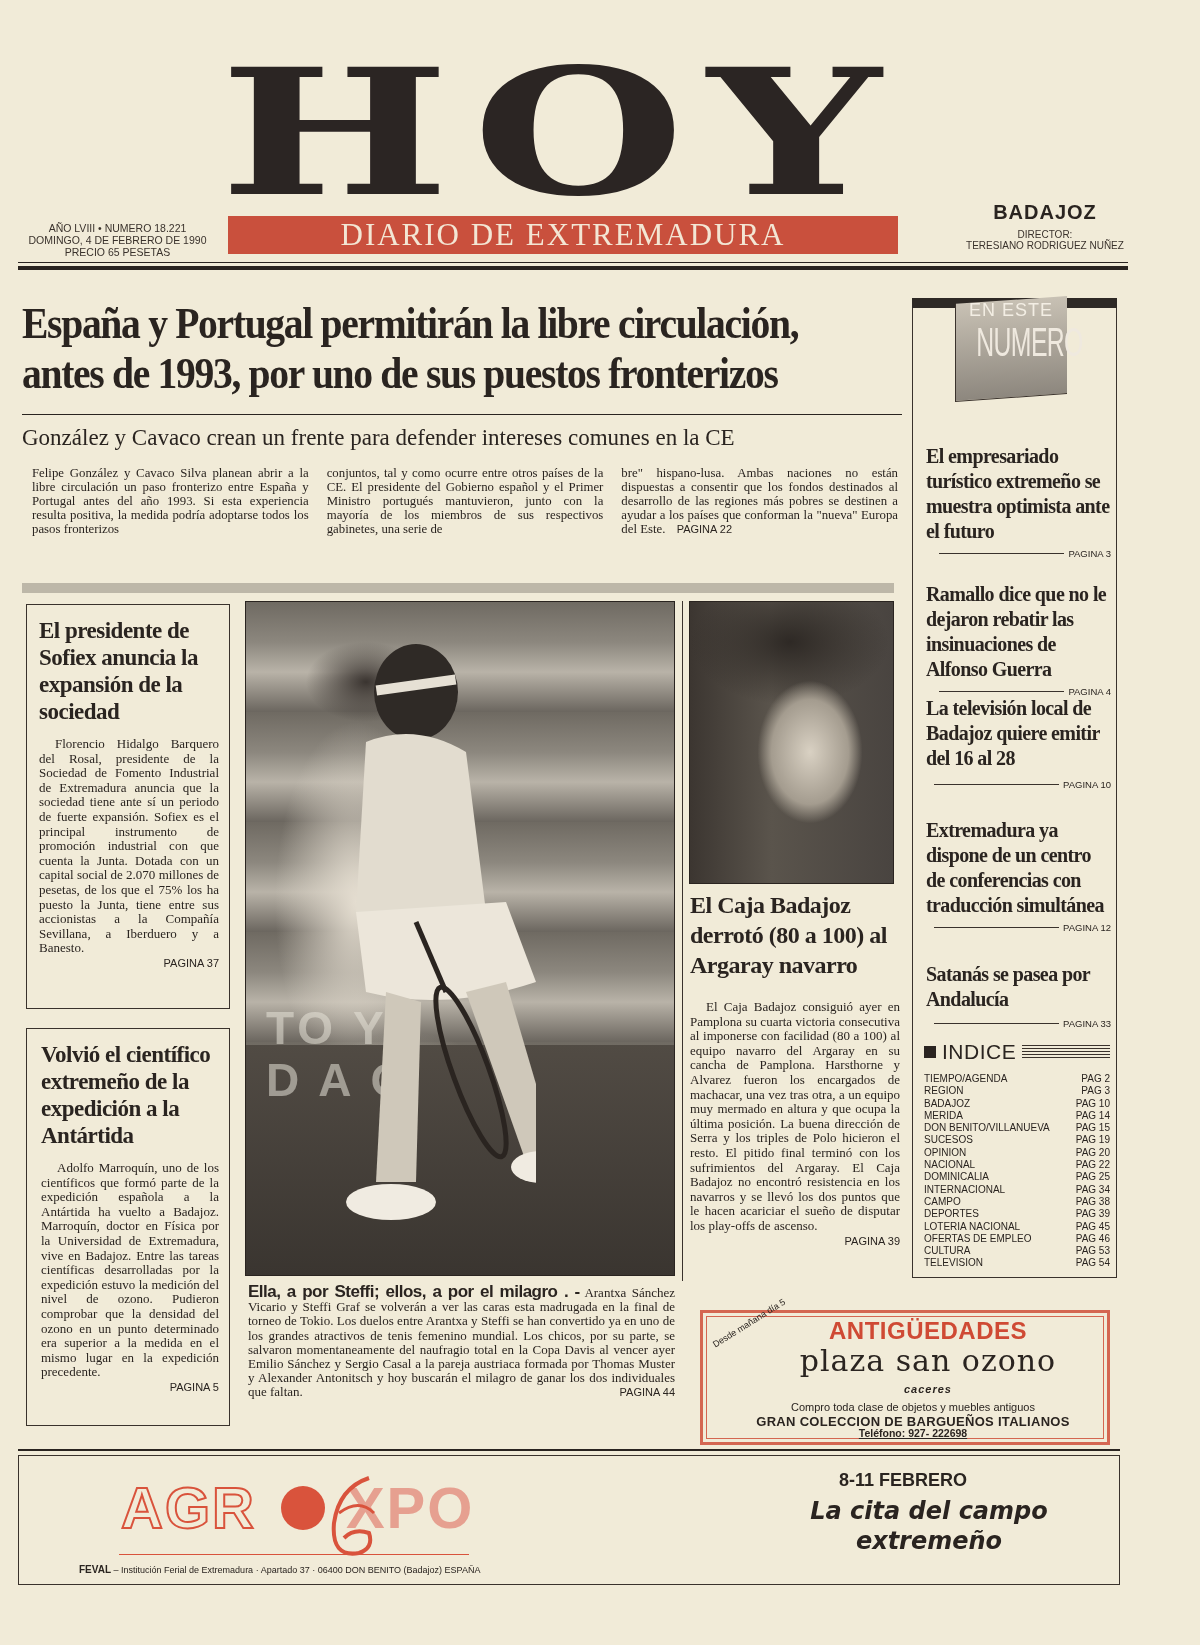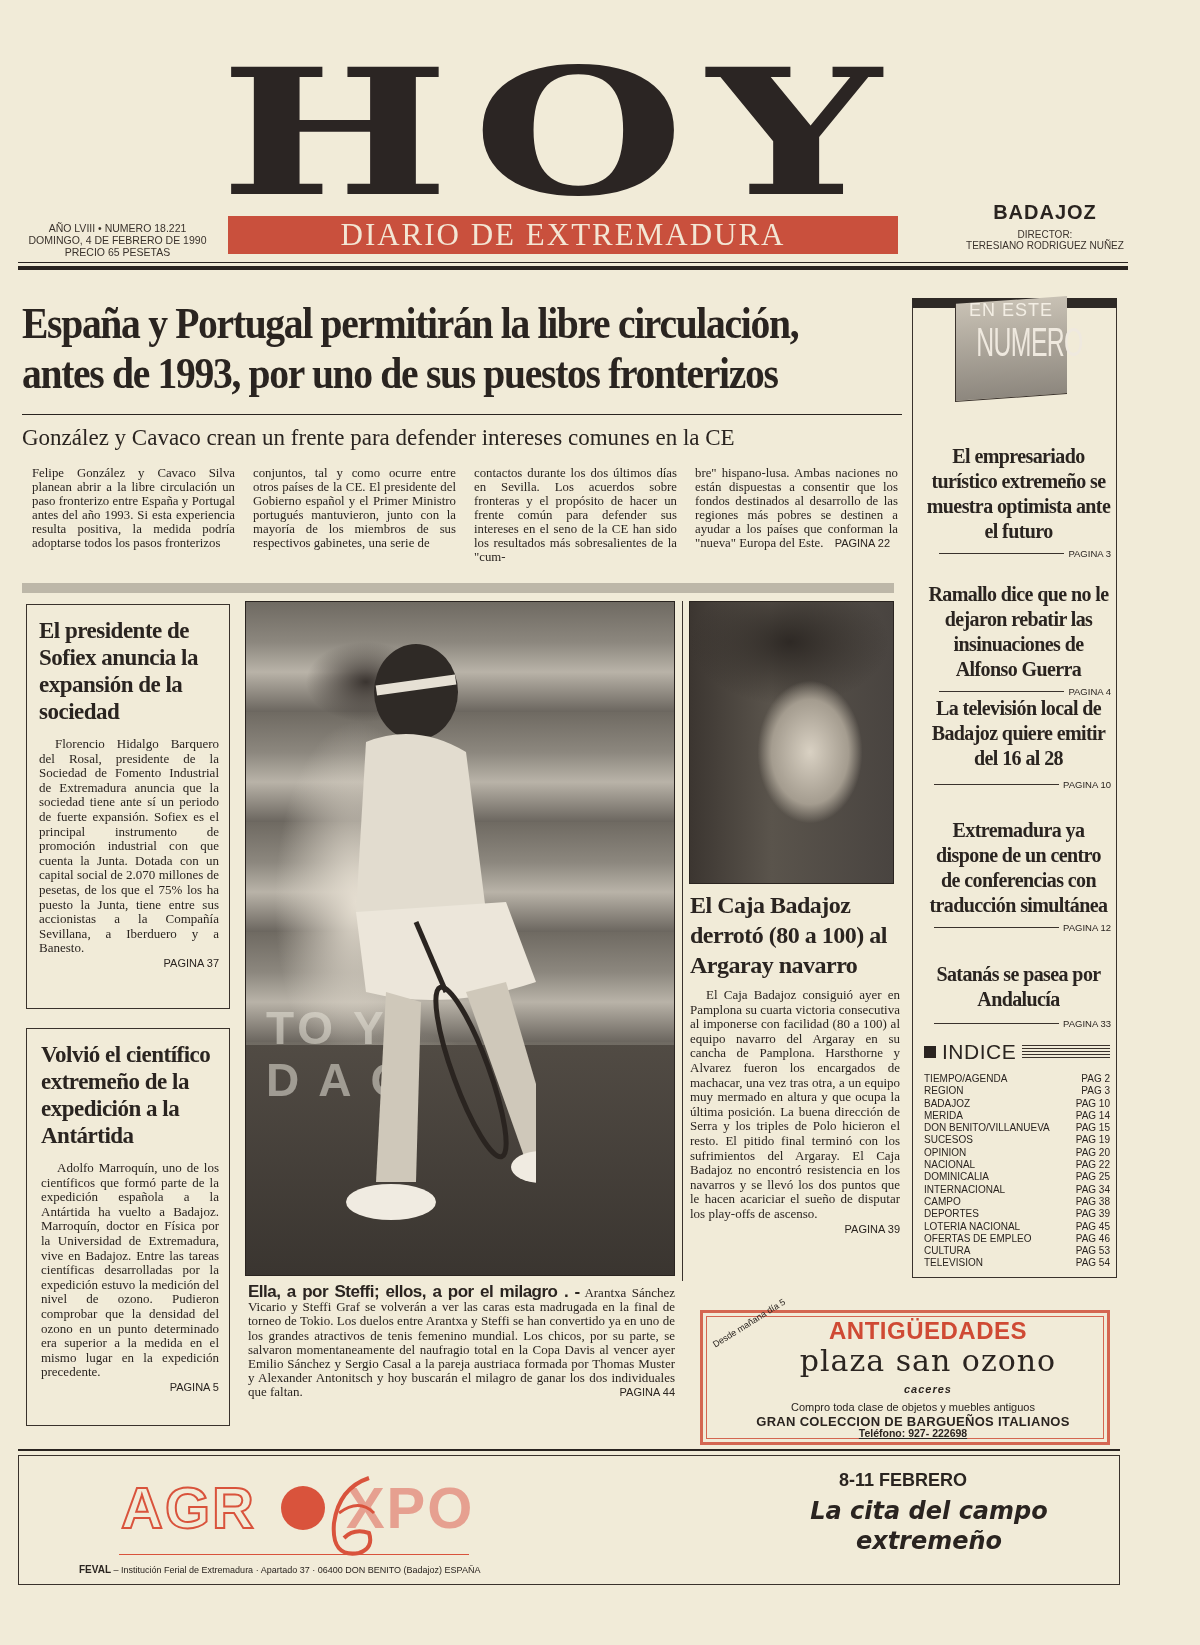--- a/index.html
+++ b/index.html
@@ -123,21 +123,21 @@
   }
   .en-este-text1 {
     left: 955px; top: 300px; width: 112px; text-align: center;
     font-family: "Liberation Sans", sans-serif; font-size: 18px; color: #f3eee4; letter-spacing: 1px;
   }
   .en-este-text2 {
     left: 955px; top: 318px; width: 112px; text-align: center;
     font-family: "Liberation Sans", sans-serif; font-size: 40px; color: #efe9df;
     transform: scaleX(0.62); letter-spacing: -1px; line-height: 48px;
   }
-  .side-item { position: absolute; left: 926px; width: 185px; text-align: center; }
+  .side-item { position: absolute; left: 926px; width: 185px; }
   .side-title { font-family: "Liberation Serif", serif; font-weight: bold; font-size: 20px; line-height: 25px; letter-spacing: -0.6px; }
   .side-page {
     display: flex; align-items: center; justify-content: flex-end; gap: 4px; margin-top: 4px;
     font-family: "Liberation Sans", sans-serif; font-size: 9.5px;
   }
   .side-page .line { flex: 1; height: 1px; background: #3a322c; margin-left: 0; max-width: 125px; }
 
   .indice-head { left: 924px; top: 1040px; width: 186px; display: flex; align-items: center; gap: 6px; }
   .indice-square { width: 12px; height: 12px; background: #2a2420; }
   .indice-label { font-family: "Liberation Sans", sans-serif; font-size: 21px; letter-spacing: 0.5px; }
@@ -207,21 +207,20 @@
 
 <div class="abs headline">
   <div>España y Portugal permitirán la libre circulación,</div>
   <div>antes de 1993, por uno de sus puestos fronterizos</div>
 </div>
 <div class="abs rule-thin" style="top:414px; width:880px; left:22px;"></div>
 <div class="abs subhead">González y Cavaco crean un frente para defender intereses comunes en la CE</div>
 <div class="abs lead-cols">
   <div class="col">Felipe González y Cavaco Silva planean abrir a la libre circulación un paso fronterizo entre España y Portugal antes del año 1993. Si esta experiencia resulta positiva, la medida podría adoptarse todos los pasos fronterizos</div>
   <div class="col">conjuntos, tal y como ocurre entre otros países de la CE. El presidente del Gobierno español y el Primer Ministro portugués mantuvieron, junto con la mayoría de los miembros de sus respectivos gabinetes, una serie de</div>
-  <div class="col">contactos durante los dos últimos días en Sevilla. Los acuerdos sobre fronteras y el propósito de hacer un frente común para defender sus intereses en el seno de la CE han sido los resultados más sobresalientes de la "cum-</div>
   <div class="col">
     <span>bre" hispano-lusa. Ambas naciones no están dispuestas a consentir que los fondos destinados al desarrollo de las regiones más pobres se destinen a ayudar a los países que conforman la "nueva" Europa del Este.</span>
     <span class="pagina">PAGINA 22</span>
   </div>
 </div>
 <div class="abs gray-band"></div>
 
 <div class="abs box" style="left:26px; top:604px; width:204px; height:405px;">
   <div class="box-title" style="padding:12px 10px 0 12px;">El presidente de Sofiex anuncia la expansión de la sociedad</div>
   <div class="box-body" style="padding:12px 10px 0 12px;">
@@ -255,21 +254,21 @@
     <ellipse cx="245" cy="545" rx="30" ry="16" fill="#f0ebe1"></ellipse>
     <ellipse cx="175" cy="450" rx="18" ry="90" fill="none" stroke="#2a2420" stroke-width="5" transform="rotate(-20 175 450)"></ellipse>
     <line x1="120" y1="300" x2="150" y2="370" stroke="#2a2420" stroke-width="5"></line>
   </svg>
 </div>
 
 <div class="abs photo-face"></div>
 
 <div class="abs" style="left:690px; top:890px; width:210px;">
   <div class="box-title" style="font-size:24px; line-height:30px;">El Caja Badajoz derrotó (80 a 100) al Argaray navarro</div>
-  <div class="box-body" style="margin-top:8px;">
+  <div class="box-body" style="margin-top:20px;">
     <span class="indent">El Caja Badajoz consiguió ayer en Pamplona su cuarta victoria consecutiva al imponerse con facilidad (80 a 100) al equipo navarro del Argaray en su cancha de Pamplona. Harsthorne y Alvarez fueron los encargados de machacar, una vez tras otra, a un equipo muy mermado en altura y que ocupa la última posición. La buena dirección de Serra y los triples de Polo hicieron el resto. El pitido final terminó con los sufrimientos del Argaray. El Caja Badajoz no encontró resistencia en los navarros y se llevó los dos puntos que le hacen acariciar el sueño de disputar los play-offs de ascenso.</span>
     <span class="pagina" style="float:right;">PAGINA 39</span>
   </div>
 </div>
 <div class="abs" style="left:682px; top:601px; width:1px; height:680px; background:#3a322c;"></div>
 
 <div class="abs caption">
   <span class="lead">Ella, a por Steffi; ellos, a por el milagro . -</span>
   <span>Arantxa Sánchez Vicario y Steffi Graf se volverán a ver las caras esta madrugada en la final de torneo de Tokio. Los duelos entre Arantxa y Steffi se han convertido ya en uno de los grandes atractivos de tenis femenino mundial. Los chicos, por su parte, se salvaron momentaneamente del naufragio total en la Copa Davis al vencer ayer Emilio Sánchez y Sergio Casal a la pareja austriaca formada por Thomas Muster y Alexander Antonitsch y hoy buscarán el milagro de ganar los dos individuales que faltan.</span>
   <span class="pagina" style="float:right;">PAGINA 44</span>

